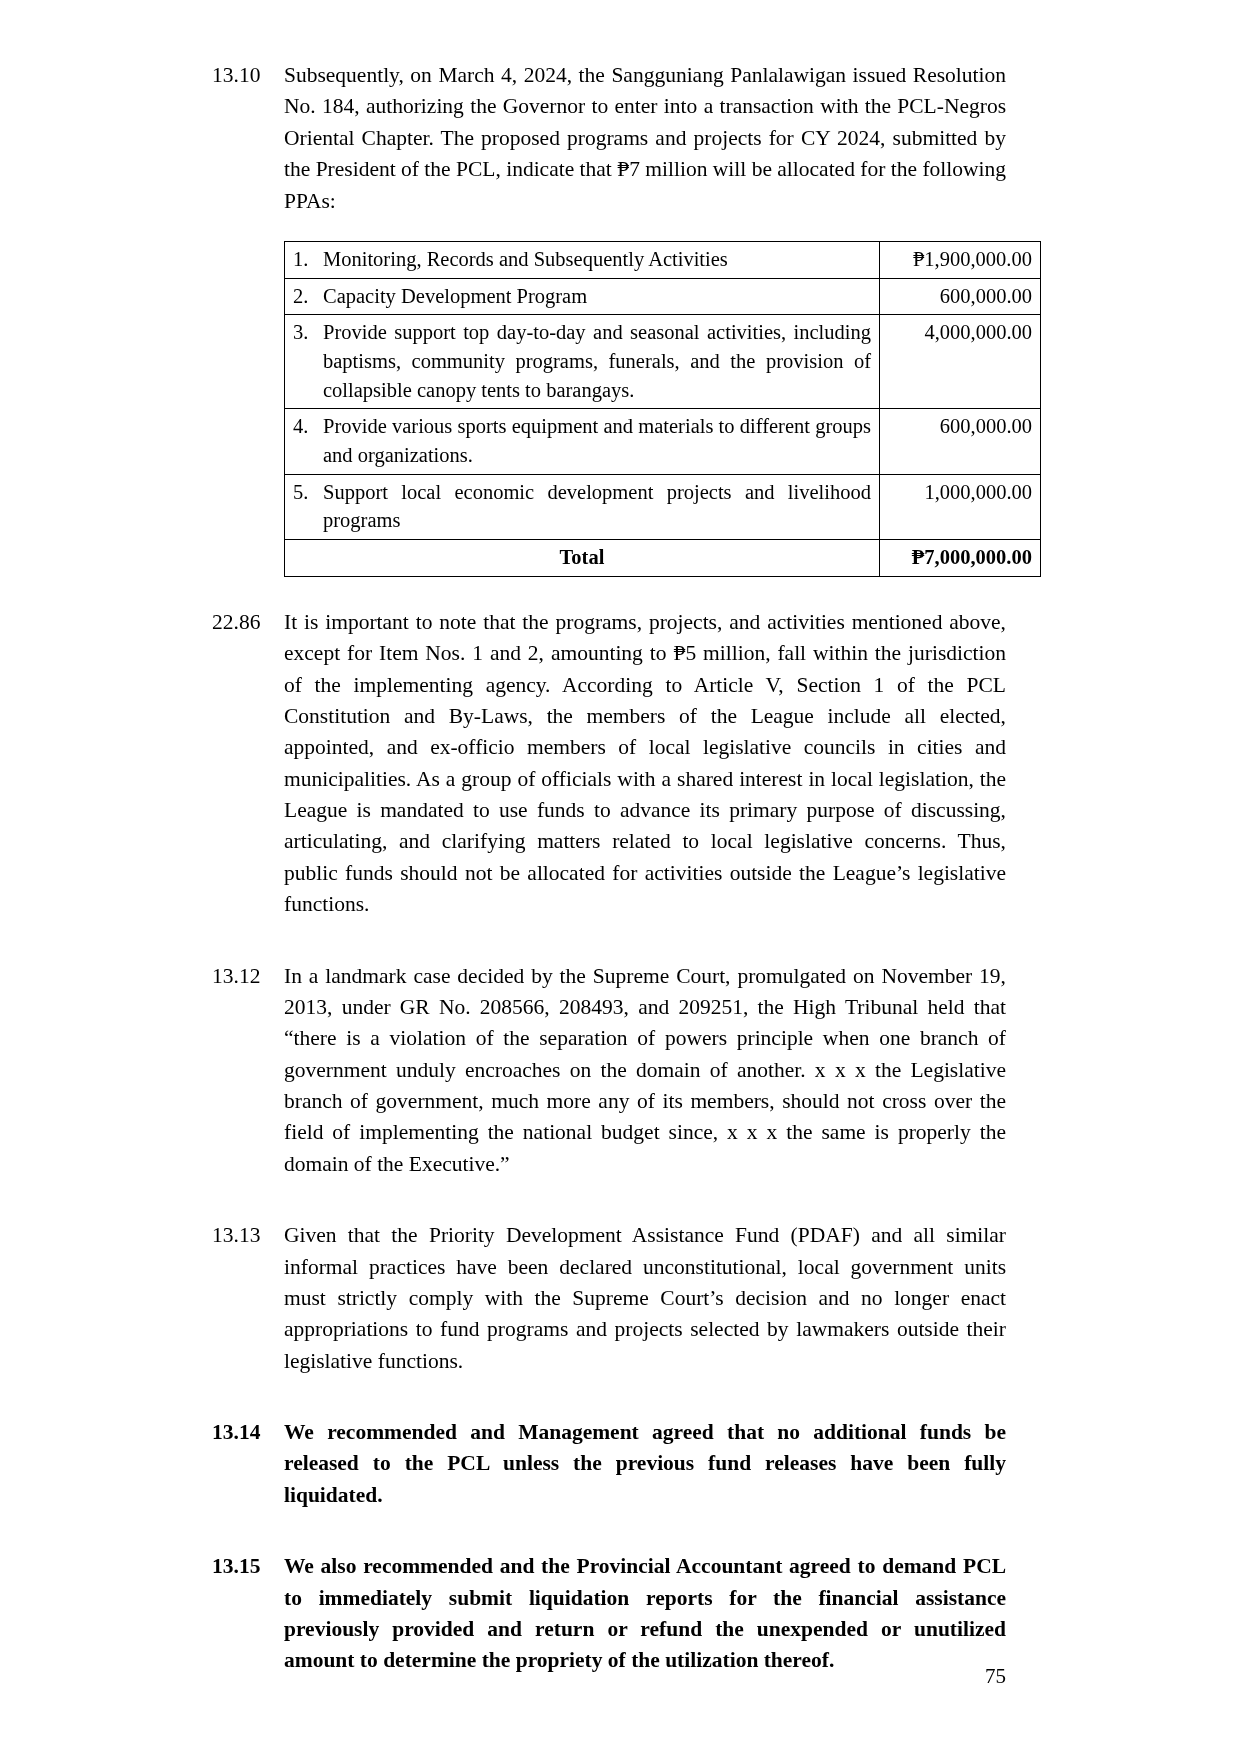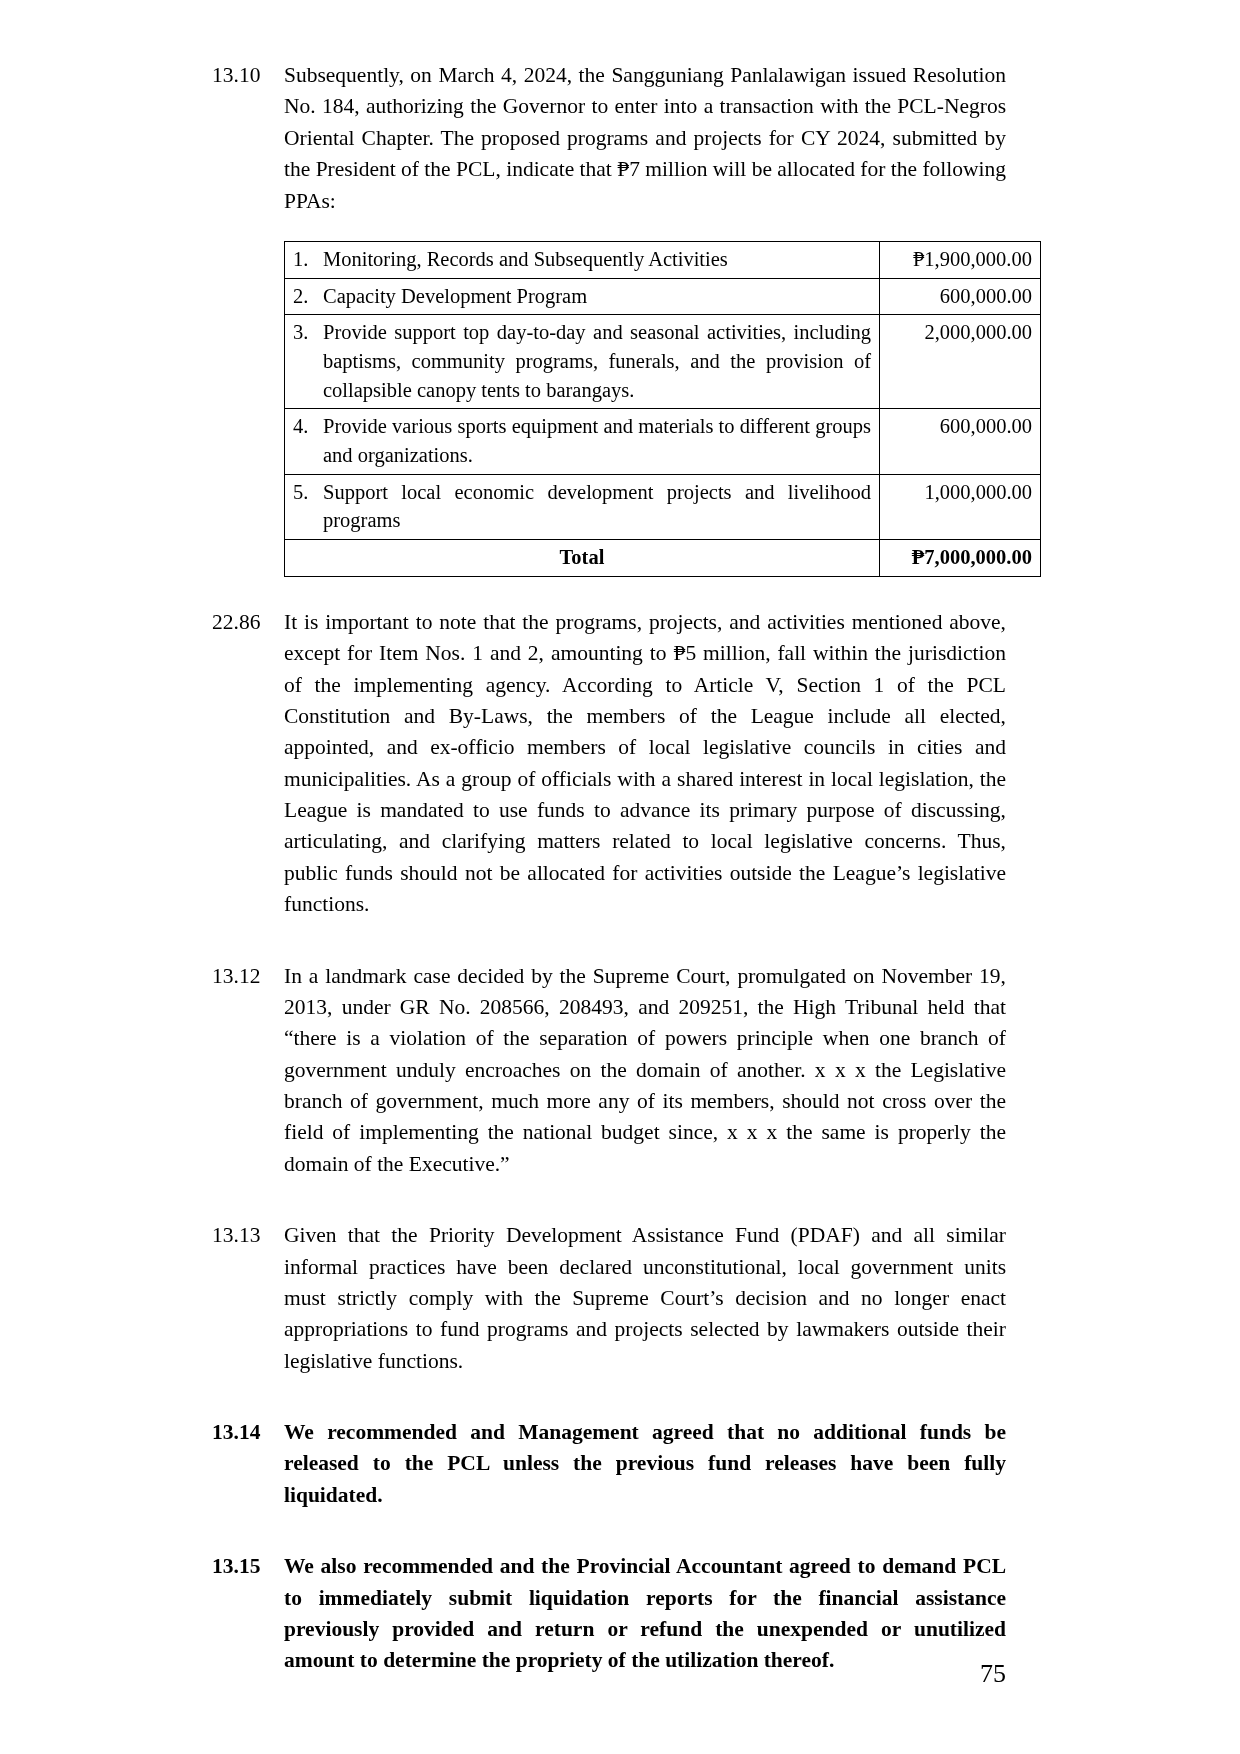--- a/index.html
+++ b/index.html
@@ -106,21 +106,21 @@
   }
   td.total-label {
     text-align: center;
   }
 
   
   .page-number {
     position: absolute;
     right: 250px;
     bottom: 65px;
-    font-size: 26px;
+    font-size: 21px;
   }
 </style>
 </head>
 <body>
 
 <div class="page">
   <div class="body-col">
 
     <div class="para gap-small">
       <div class="num">13.10</div>
@@ -148,21 +148,21 @@
             </td>
             <td class="amt">600,000.00</td>
           </tr>
           <tr>
             <td class="desc">
               <div class="item">
                 <span class="idx">3.</span>
                 <span class="lbl">Provide support top day-to-day and seasonal activities, including baptisms, community programs, funerals, and the provision of collapsible canopy tents to barangays.</span>
               </div>
             </td>
-            <td class="amt">2,000,000.00</td>
+            <td class="amt">4,000,000.00</td>
           </tr>
           <tr>
             <td class="desc">
               <div class="item">
                 <span class="idx">4.</span>
                 <span class="lbl">Provide various sports equipment and materials to different groups and organizations.</span>
               </div>
             </td>
             <td class="amt">600,000.00</td>
           </tr>

